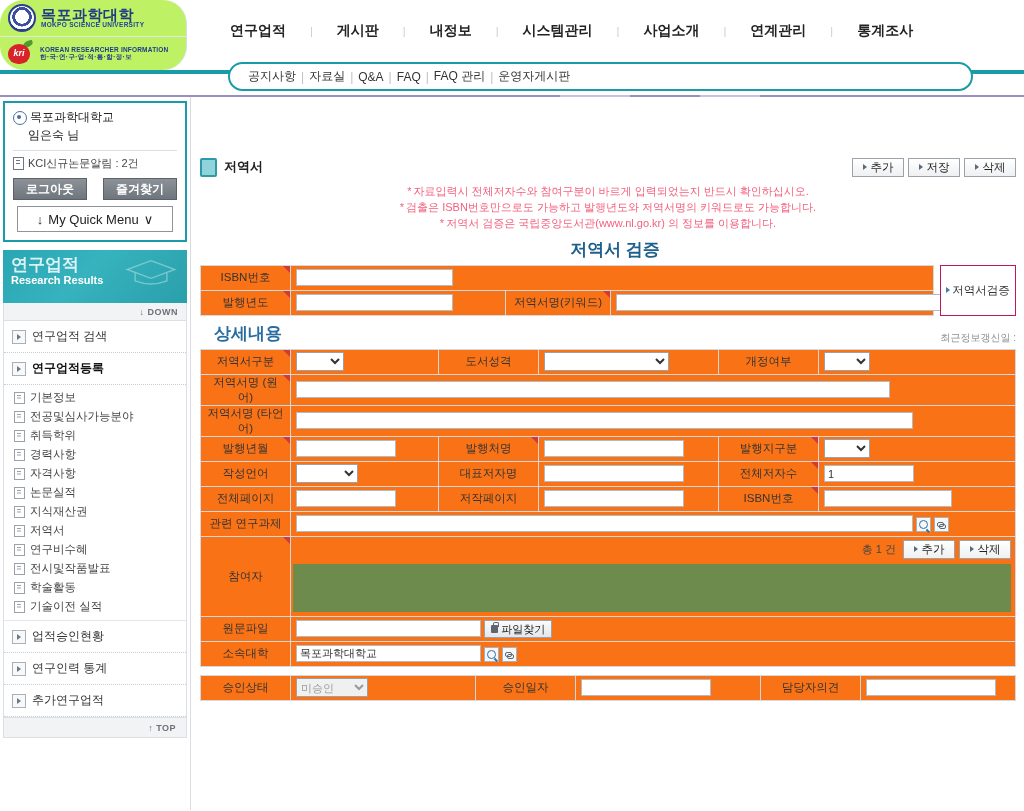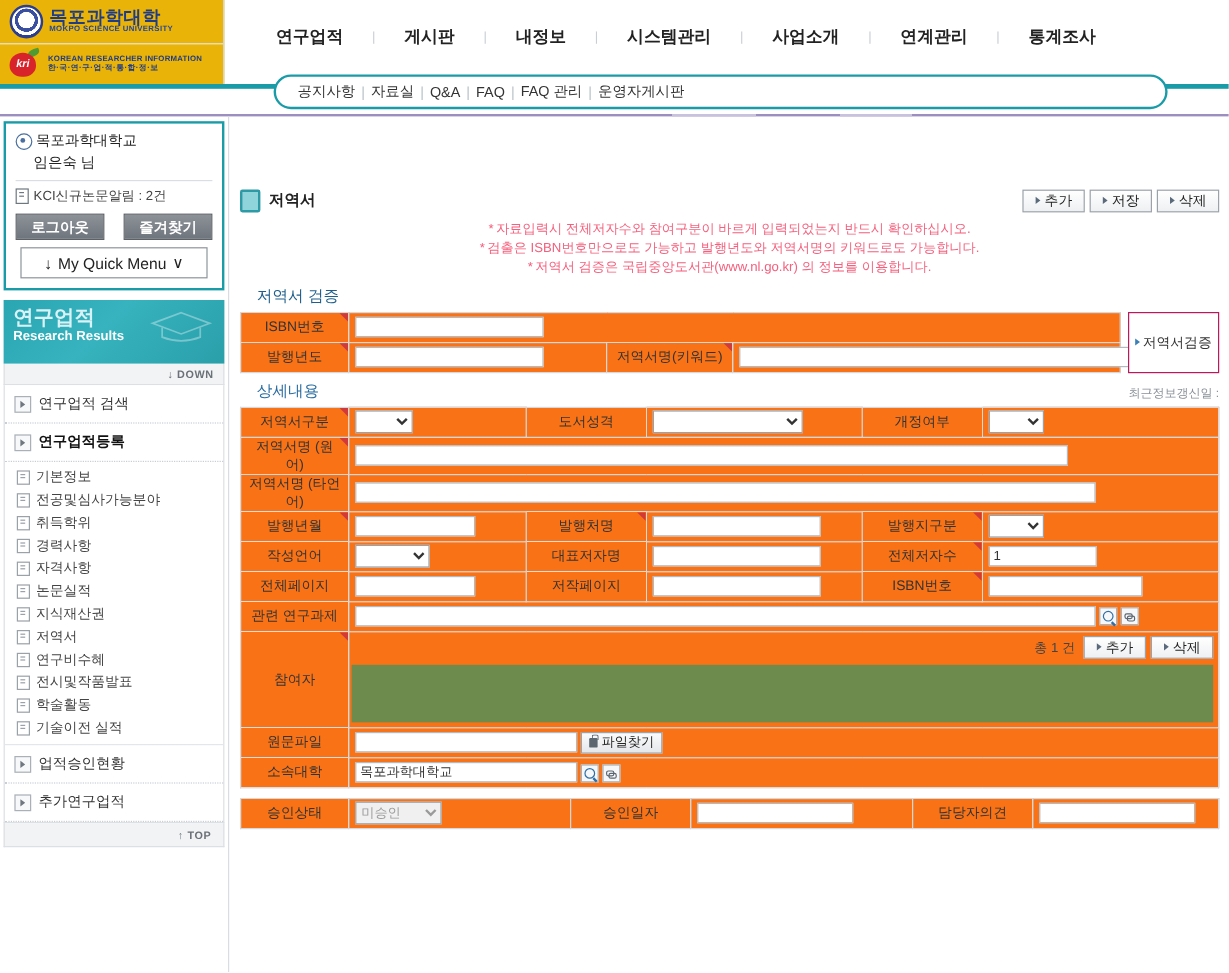--- a/index.html
+++ b/index.html
@@ -23,21 +23,22 @@
     position: relative;
     height: 97px;
     border-bottom: 0;
   }
   .logo-col {
     position: absolute;
     left: 0; top: 0;
     width: 186px;
     height: 70px;
     border-right: 1px solid #d8dde2;
-    background: #eab308;
+    background: #bef264;
+    border-radius: 24px;
   }
   .logo-univ {
     height: 37px;
     border-bottom: 1px solid #e2e6ea;
     display: flex;
     align-items: center;
     padding-left: 8px;
     box-sizing: border-box;
   }
   .logo-kri {
@@ -458,24 +459,25 @@
     margin-top: 5px;
     color: #f4607d;
     font-size: 11px;
     line-height: 1.45;
     text-align: center;
   }
   .notice div { white-space: nowrap; }
   .notice .star { margin-right: 2px; }
 
   .sec-title {
-    font-size: 13px;
-    font-weight: normal;
+    font-size: 17px;
+    font-weight: bold;
     color: #1f5f8b;
     margin: 6px 0 4px 14px;
+    text-align: center;
   }
   .sec-title.detail { color: #2a6ca0; }
 
   .search-wrap {
     display: flex;
     align-items: stretch;
     gap: 6px;
   }
   table.grid {
     border-collapse: collapse;
@@ -807,20 +809,24 @@
         </div>
         <div class="lnb-sub-item">
           <div class="doc-ico"></div>
           <span class="lnb-sub-label">기술이전 실적</span>
         </div>
       </div>
 
       <div class="lnb-top">
         <div class="arrow-sq"></div>
         <span class="lnb-label">업적승인현황</span>
+      </div>
+      <div class="lnb-top">
+        <div class="arrow-sq"></div>
+        <span class="lnb-label">연구인력 통계</span>
       </div>
       <div class="lnb-top">
         <div class="arrow-sq"></div>
         <span class="lnb-label">추가연구업적</span>
       </div>
     </div>
 
     <div class="top-bar">
       <span>↑&nbsp;</span>
       <span>TOP</span>

